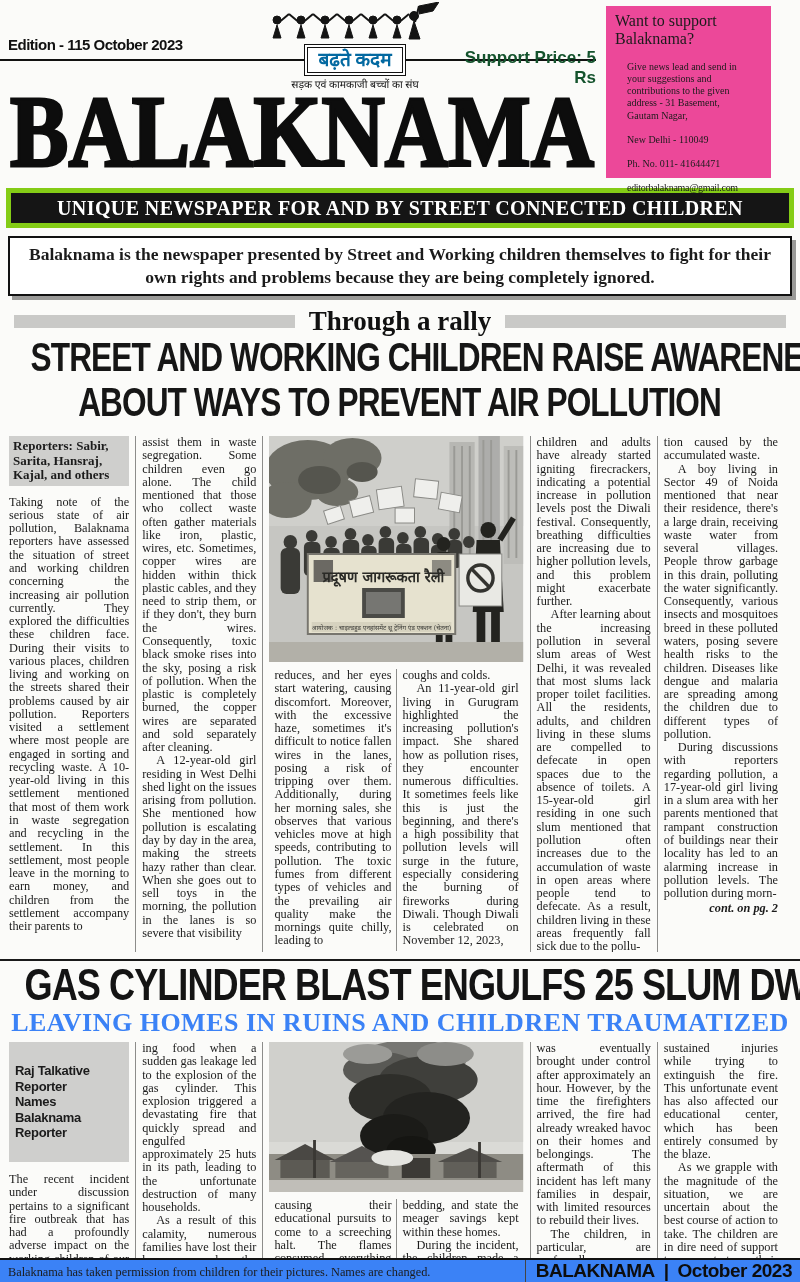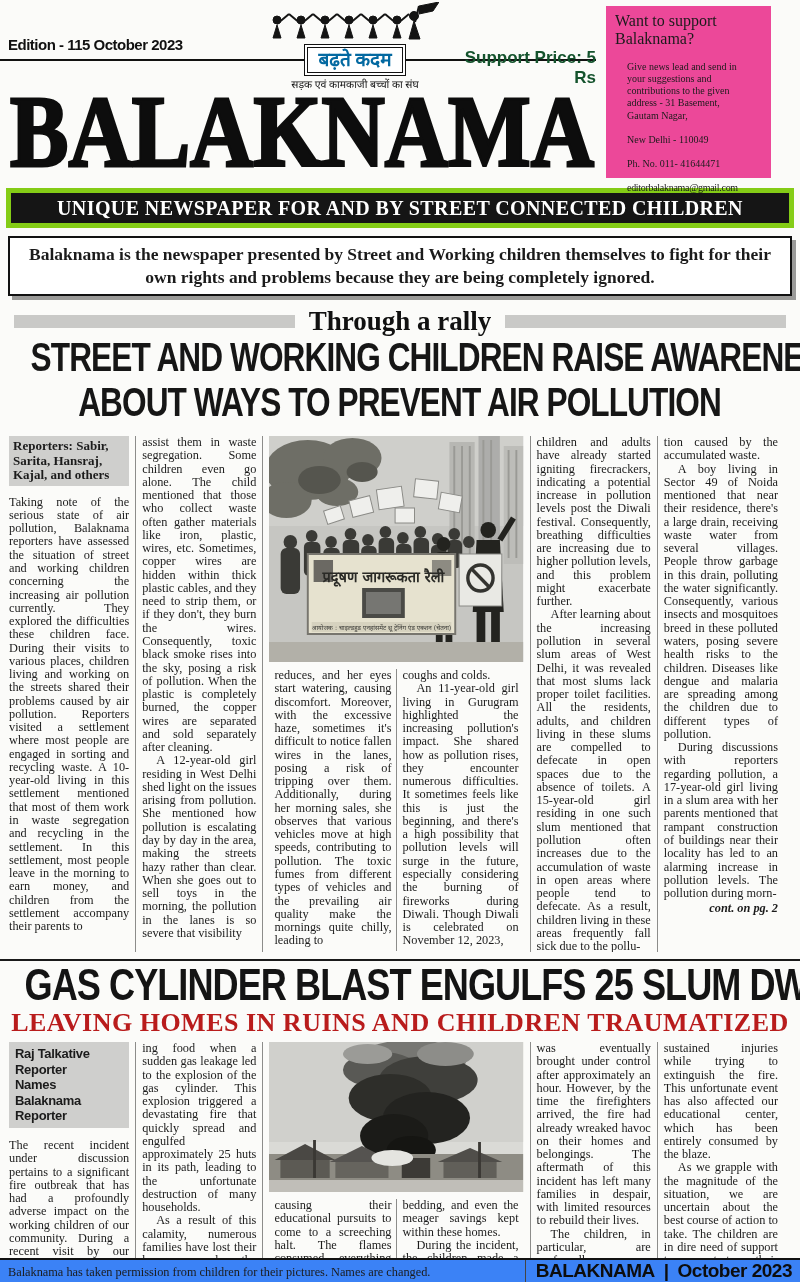--- a/index.html
+++ b/index.html
@@ -44,35 +44,35 @@
 
   
   .article-body{margin:8px 16px 0 8px;display:grid;grid-template-columns:1fr 1fr 2.1fr 1fr 1fr;}
   .col{padding:0 6px;overflow:hidden;border-left:1px solid #8c8c8a;}
   .col.first{border-left:none;padding-left:1px;}
   .body-text p{margin:0;font-size:12.3px;line-height:1.08;text-align:justify;}
   .body-text p + p{text-indent:14px;}
   .reporters-box{background:#cfcfcd;font-weight:bold;font-size:13px;line-height:1.12;
                  padding:3px 4px;margin-bottom:10px;}
   .byline-box{background:#cfcfcd;font-family:"Liberation Sans",sans-serif;font-weight:bold;
-              font-size:13px;line-height:1.2;padding:4px 6px;margin-bottom:11px;letter-spacing:-0.3px;}
+              font-size:13px;line-height:1.2;padding:21px 6px;margin-bottom:11px;letter-spacing:-0.3px;}
   .photo{width:100%;display:block;margin-bottom:7px;}
   .midgrid{display:grid;grid-template-columns:1fr 1fr;}
   .midcol{padding:0 5px;overflow:hidden;}
   .midcol.right{border-left:1px solid #8c8c8a;}
   .cont-note{font-weight:bold;font-style:italic;font-size:12.3px;text-align:right;margin-top:1px;}
 
   
   .a2-divider{margin:7px 0 0 0;border:none;border-top:2px solid #1a1a1a;}
   .a2-headline{text-align:center;font-family:"Liberation Sans",sans-serif;font-weight:bold;
                color:#141414;margin-top:3px;line-height:42px;height:44px;}
   .a2-headline>span{display:inline-block;transform:scale(0.95,1.18);transform-origin:center;
                font-size:38px;letter-spacing:-1px;white-space:nowrap;}
   .a2-subheadline{text-align:center;font-weight:bold;font-size:26px;letter-spacing:0.5px;
-               color:#b91c1c;line-height:30px;}
+               color:#3b82f6;line-height:30px;}
 
   
   .footer{position:absolute;left:0;right:0;bottom:0;height:22px;border-top:2px solid #111;
           display:flex;align-items:center;background:#3b82f6;}
   .footer-note{flex:1;font-size:12.3px;padding:2px 0 0 8px;}
   .footer-brand{font-family:"Liberation Sans",sans-serif;font-weight:bold;font-size:19px;
           letter-spacing:-0.5px;padding:0 8px 0 10px;border-left:1px solid #444;
           display:flex;gap:9px;align-items:center;color:#0d0d0d;}
 </style>
 </head>
@@ -322,21 +322,21 @@
           <line x1="222" y1="100" x2="222" y2="136" stroke="#3a3834" stroke-width="3"></line>
         </g>
         <ellipse cx="130" cy="116" rx="22" ry="8" fill="#e4e4e0"></ellipse>
         <rect y="138" width="268" height="12" fill="#c0beb8"></rect>
       </svg>
       <div class="midgrid" style="height:101px">
         <div class="midcol body-text">
           <p>causing their educational pursuits to come to a screeching halt. The flames consumed everything in their path, including textbooks, school bags, furniture,</p>
         </div>
         <div class="midcol right body-text">
-          <p>bedding, and even the meager savings kept within these homes.</p>
+          <p>bedding, and state the meager savings kept within these homes.</p>
           <p>During the incident, the children made a distress call to the Fire Brigade, and the fire</p>
         </div>
       </div>
     </div>
     <div class="col body-text">
       <p>was eventually brought under control after approximately an hour. However, by the time the firefighters arrived, the fire had already wreaked havoc on their homes and belongings. The aftermath of this incident has left many families in despair, with limited resources to rebuild their lives.</p>
       <p>The children, in particular, are profoundly disheartened as their study materials, possessions, and living conditions have been decimated by the fire. Some individuals also</p>
     </div>
     <div class="col body-text">
       <p>sustained injuries while trying to extinguish the fire. This unfortunate event has also affected our educational center, which has been entirely consumed by the blaze.</p>

